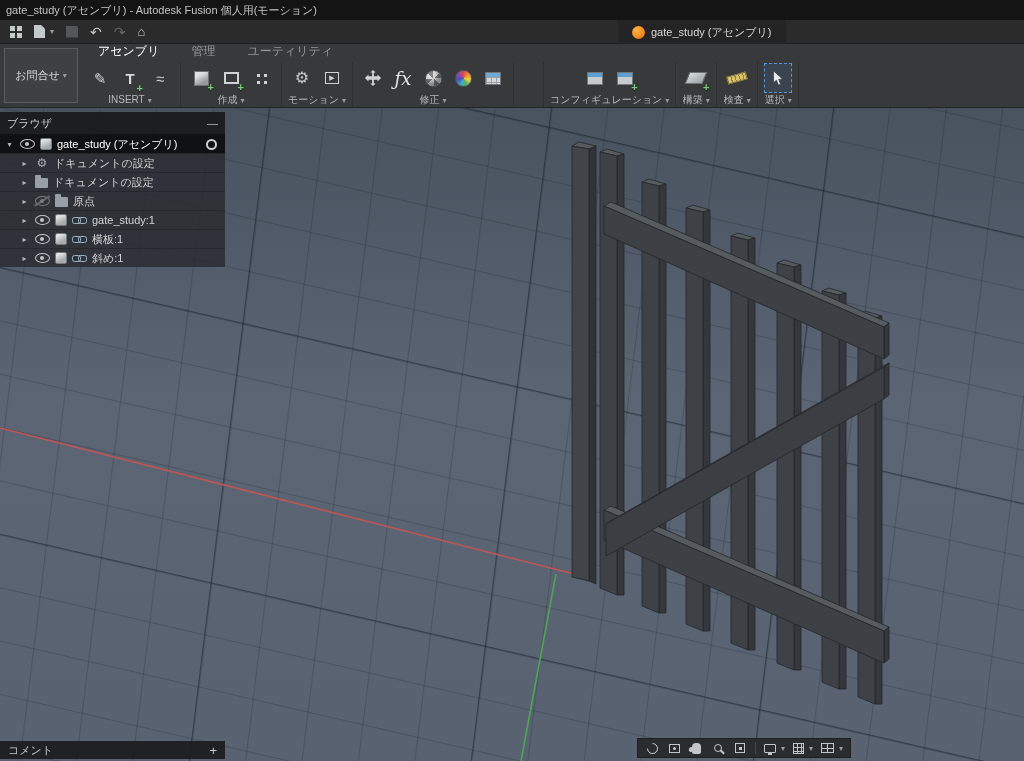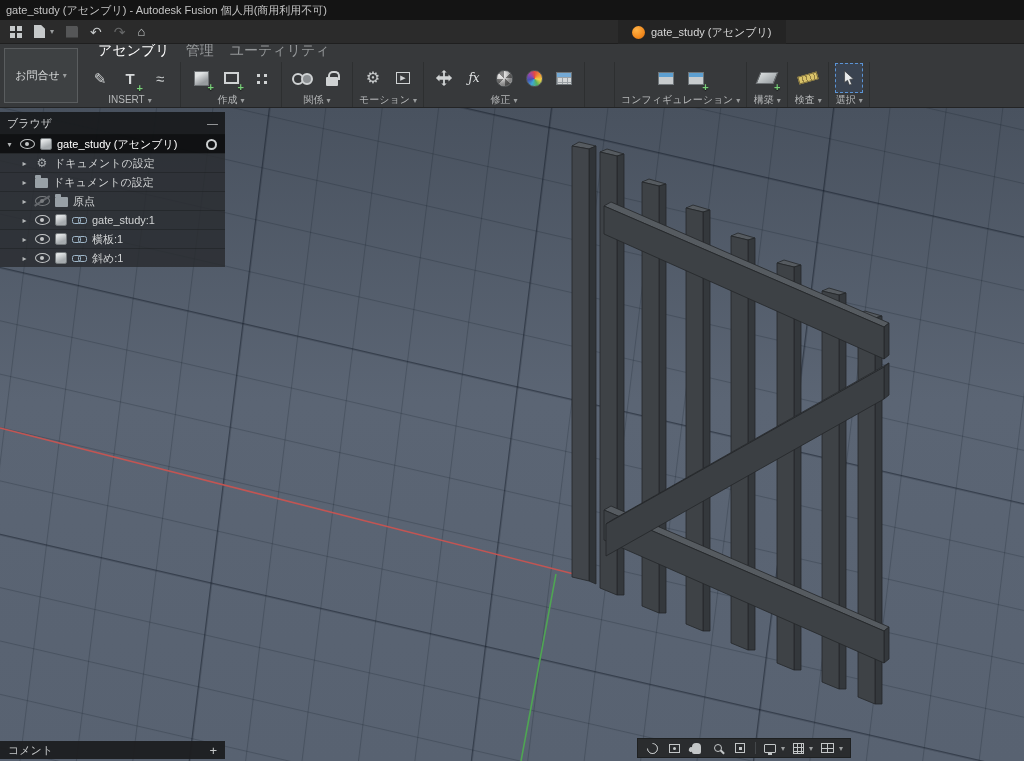--- a/index.html
+++ b/index.html
@@ -23,21 +23,21 @@
 .saveglyph{width:12px;height:12px;background:#9a9da0;clip-path:polygon(0 0,88% 0,100% 14%,100% 100%,0 100%)}
 .uglyph{font-size:14px;line-height:1}
 .homeglyph{font-size:13px;line-height:1}
 .center-tab{position:absolute;left:618px;top:0;height:24px;display:flex;align-items:center;gap:6px;background:#242424;padding:0 14px;color:#d8d8d8;font-size:11px}
 .orange-dot{width:13px;height:13px;border-radius:50%;background:radial-gradient(circle at 35% 30%,#ffb347,#f28a1e 60%,#c96a10)}
 
 
 .ribbon{height:64px;background:#37393b;border-bottom:1px solid #232425;display:flex}
 .design-btn{width:74px;margin:4px 2px 4px 4px;border:1px solid #5a5d5f;background:#3e4143;color:#d6d8d9;font-size:11px;display:flex;align-items:center;justify-content:center}
 .ribbon-main{flex:1;display:flex;flex-direction:column;min-width:0}
-.tabrow{height:18px;display:flex;align-items:flex-end;gap:12px;padding:2px 0 0 16px;font-size:14px}
+.tabrow{height:18px;display:flex;align-items:flex-end;gap:28px;padding:2px 0 0 16px;font-size:12px}
 .rtab{color:#96999b;padding:0 2px 2px}
 .rtab.active{color:#ffffff}
 .grouprow{flex:1;display:flex;align-items:stretch;overflow:hidden}
 .rgroup{display:flex;flex-direction:column;align-items:center;justify-content:space-between;padding:1px 6px 2px;border-right:1px solid #2d2f30}
 .ricons{display:flex;align-items:center;gap:2px;flex:1}
 .rlabel{font-size:10px;color:#b6b8b9;white-space:nowrap}
 .dd::after{content:"▾";font-size:8px;color:#9a9d9e;margin-left:3px}
 .gap-sep{width:30px;border-right:1px solid #2d2f30}
 .gi{width:28px;height:30px;display:flex;align-items:center;justify-content:center;position:relative;color:#ced1d2}
 .gi.sel{border:1px dashed #5b94d6;background:rgba(80,130,200,.15)}
@@ -49,21 +49,21 @@
 .sk-i{width:15px;height:12px;border:2px solid #cfd2d3}
 .dots-i{width:15px;height:15px;background-image:radial-gradient(#cfd2d3 1.5px,transparent 1.7px);background-size:7px 7px;background-position:1px 1px}
 .joint-i{width:21px;height:13px;position:relative}
 .joint-i::before,.joint-i::after{content:"";position:absolute;top:1px;width:8px;height:8px;border:2px solid #cfd2d3;border-radius:50%}
 .joint-i::before{left:0}
 .joint-i::after{right:0;background:#8b8f92}
 .lock-i{width:12px;height:9px;background:#cfd2d3;border-radius:1px;position:relative;margin-top:6px}
 .lock-i::before{content:"";position:absolute;top:-6px;left:2px;width:8px;height:7px;border:2px solid #cfd2d3;border-bottom:none;border-radius:5px 5px 0 0}
 .gear-g{font-size:16px;color:#c6c9ca;line-height:1}
 .play-i{width:14px;height:12px;border:1.5px solid #cfd2d3;display:flex;align-items:center;justify-content:center;font-size:7px;color:#cfd2d3}
-.fx-i{font-family:"DejaVu Serif",serif;font-style:italic;font-size:12px;color:#e2e5e6}
+.fx-i{font-family:"DejaVu Serif",serif;font-style:italic;font-size:18px;color:#e2e5e6}
 .ball-i{width:17px;height:17px;border-radius:50%;background:repeating-conic-gradient(#e6e6e6 0 45deg,#858585 45deg 90deg);box-shadow:inset -3px -4px 5px rgba(0,0,0,.45);border:1px solid #55585a}
 .wheel-i{width:17px;height:17px;border-radius:50%;border:1px solid #55585a;background:conic-gradient(#e24b44,#f09035,#ecd24a,#58b15a,#3fa7d6,#4553b0,#9545b0,#e24b44)}
 .tbl-i{width:16px;height:13px;border:1px solid #70767a;background:linear-gradient(#74a9d4 0 4px,#d4d7d8 4px);position:relative}
 .tbl-i::after{content:"";position:absolute;left:0;right:0;top:4px;bottom:0;background-image:linear-gradient(90deg,#9aa0a4 1px,transparent 1px),linear-gradient(#9aa0a4 1px,transparent 1px);background-size:5px 5px}
 .meas-i{width:18px;height:11px;border-left:2px solid #6cb1de;border-right:2px solid #6cb1de;position:relative}
 .meas-i::after{content:"";position:absolute;left:1px;right:1px;top:4.5px;height:1.6px;background:#6cb1de}
 .sect-i{width:16px;height:16px;border-radius:50%;background:linear-gradient(135deg,#6cb1de 50%,#cfd3d5 50%);border:1px solid #55585a}
 .conf-i{width:16px;height:13px;border:1px solid #70767a;background:linear-gradient(#5d9fd0 0 4px,#c7cbcd 4px)}
 .plane-i{width:18px;height:12px;background:linear-gradient(140deg,#d8dcdd,#9aa0a3);transform:skewX(-22deg);border:1px solid #6e7275}
 .ruler-i{width:20px;height:8px;background:#d9c36a;border:1px solid #7a6c3a;transform:rotate(-16deg);background-image:repeating-linear-gradient(90deg,transparent 0 3px,#8f7c42 3px 4px)}
@@ -122,21 +122,21 @@
 .vports{width:13px;height:10px;border:1.4px solid #c3c6c7;background:
  linear-gradient(#c3c6c7 0 0) center/1px 100% no-repeat,
  linear-gradient(#c3c6c7 0 0) center/100% 1px no-repeat}
 </style>
 </head>
 <body>
 
 <div class="app">
 
   <div class="titlebar">
-    <span>gate_study (アセンブリ) - Autodesk Fusion 個人用(商用利用不可)</span>
+    <span>gate_study (アセンブリ) - Autodesk Fusion 個人用(モーション)</span>
   </div>
 
   <div class="qbar">
     <span class="qi">
         <span class="grid4"></span>
       </span>
     <span class="qi dd">
         <span class="fileglyph"></span>
       </span>
     <span class="qi dim">
@@ -192,31 +192,20 @@
             <span class="gi plusbdg">
                 <span class="sk-i"></span>
               </span>
             <span class="gi">
                 <span class="dots-i"></span>
               </span>
           </div>
           <div class="rlabel dd">作成</div>
         </div>
 
-        <div class="rgroup">
-          <div class="ricons">
-            <span class="gi">
-                <span class="joint-i"></span>
-              </span>
-            <span class="gi">
-                <span class="lock-i"></span>
-              </span>
-          </div>
-          <div class="rlabel dd">関係</div>
-        </div>
 
         <div class="rgroup">
           <div class="ricons">
             <span class="gi">
                 <span class="gear-g">⚙</span>
               </span>
             <span class="gi">
                 <span class="play-i">▶</span>
               </span>
           </div>

